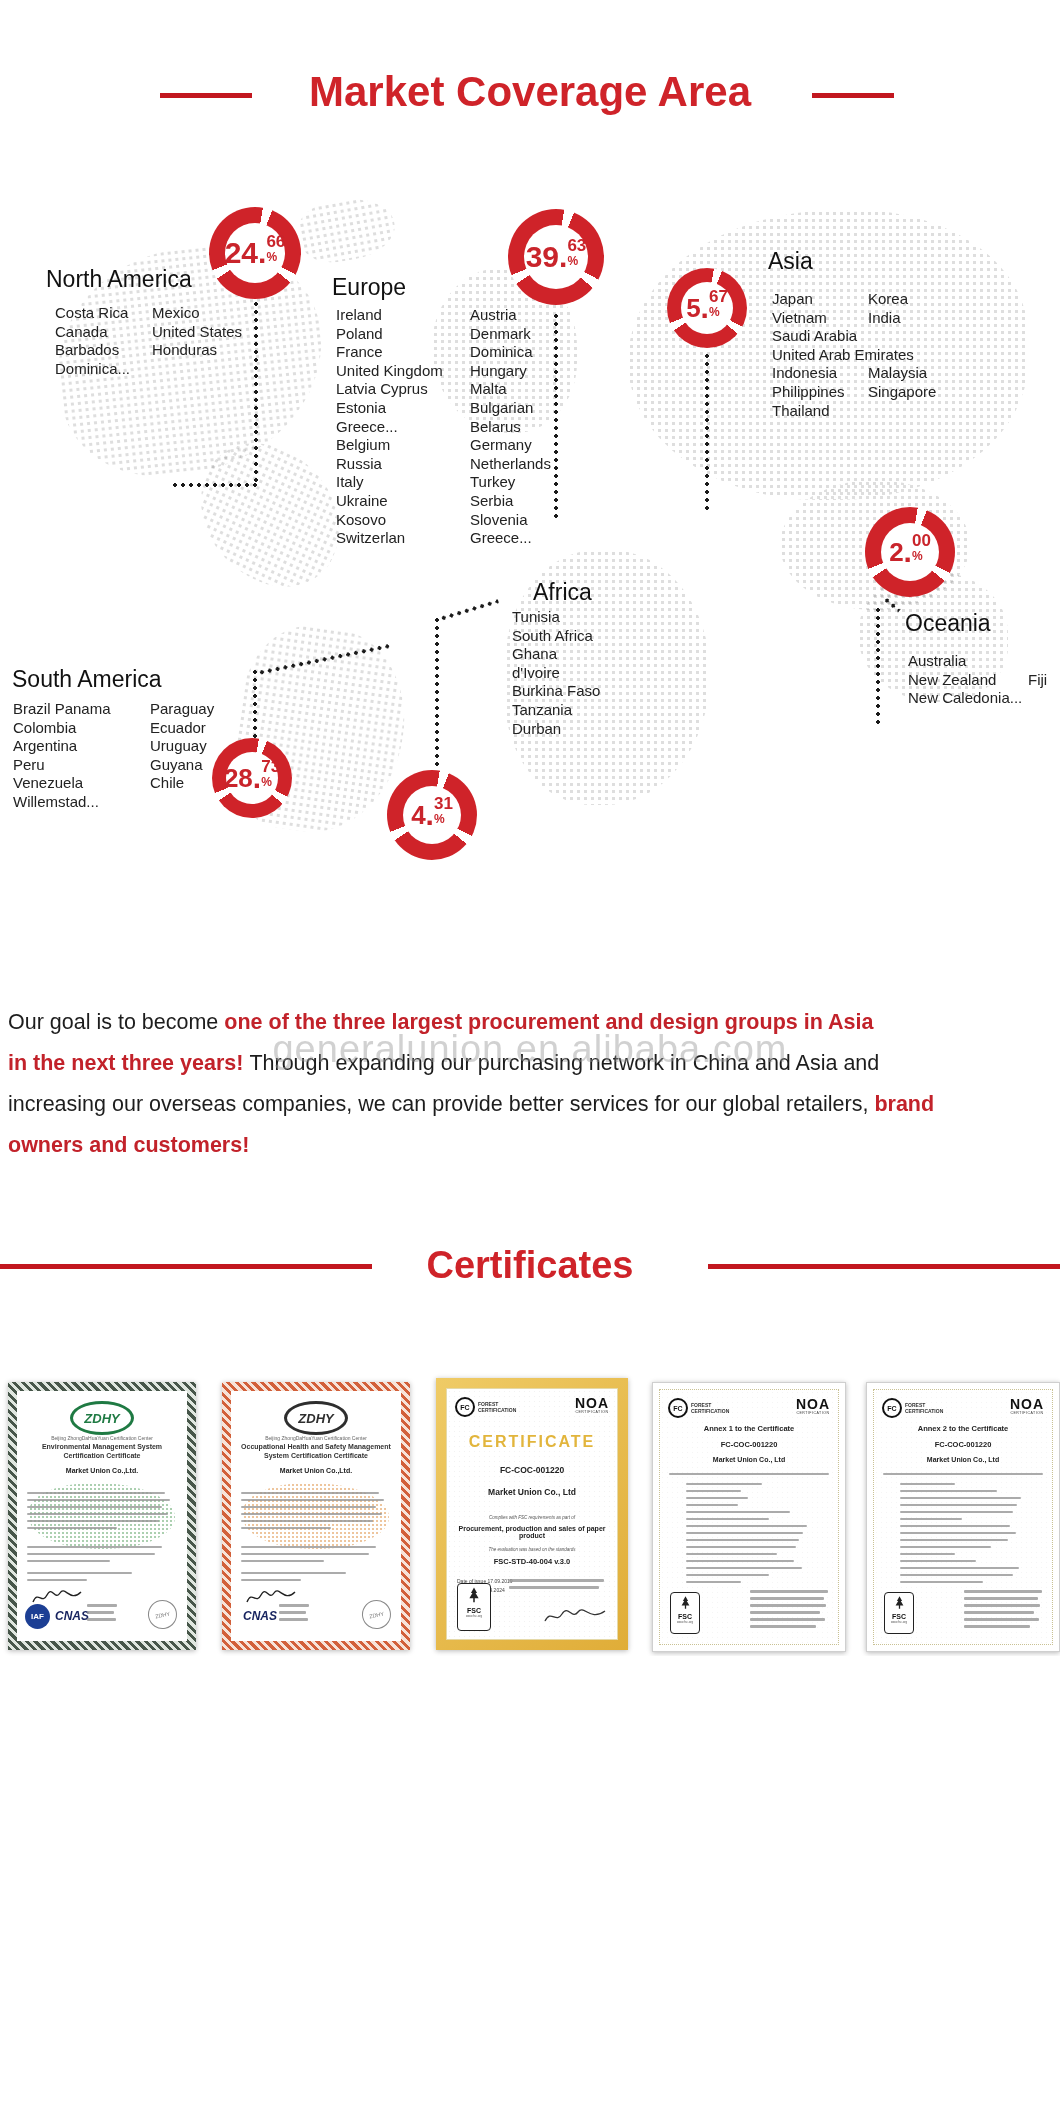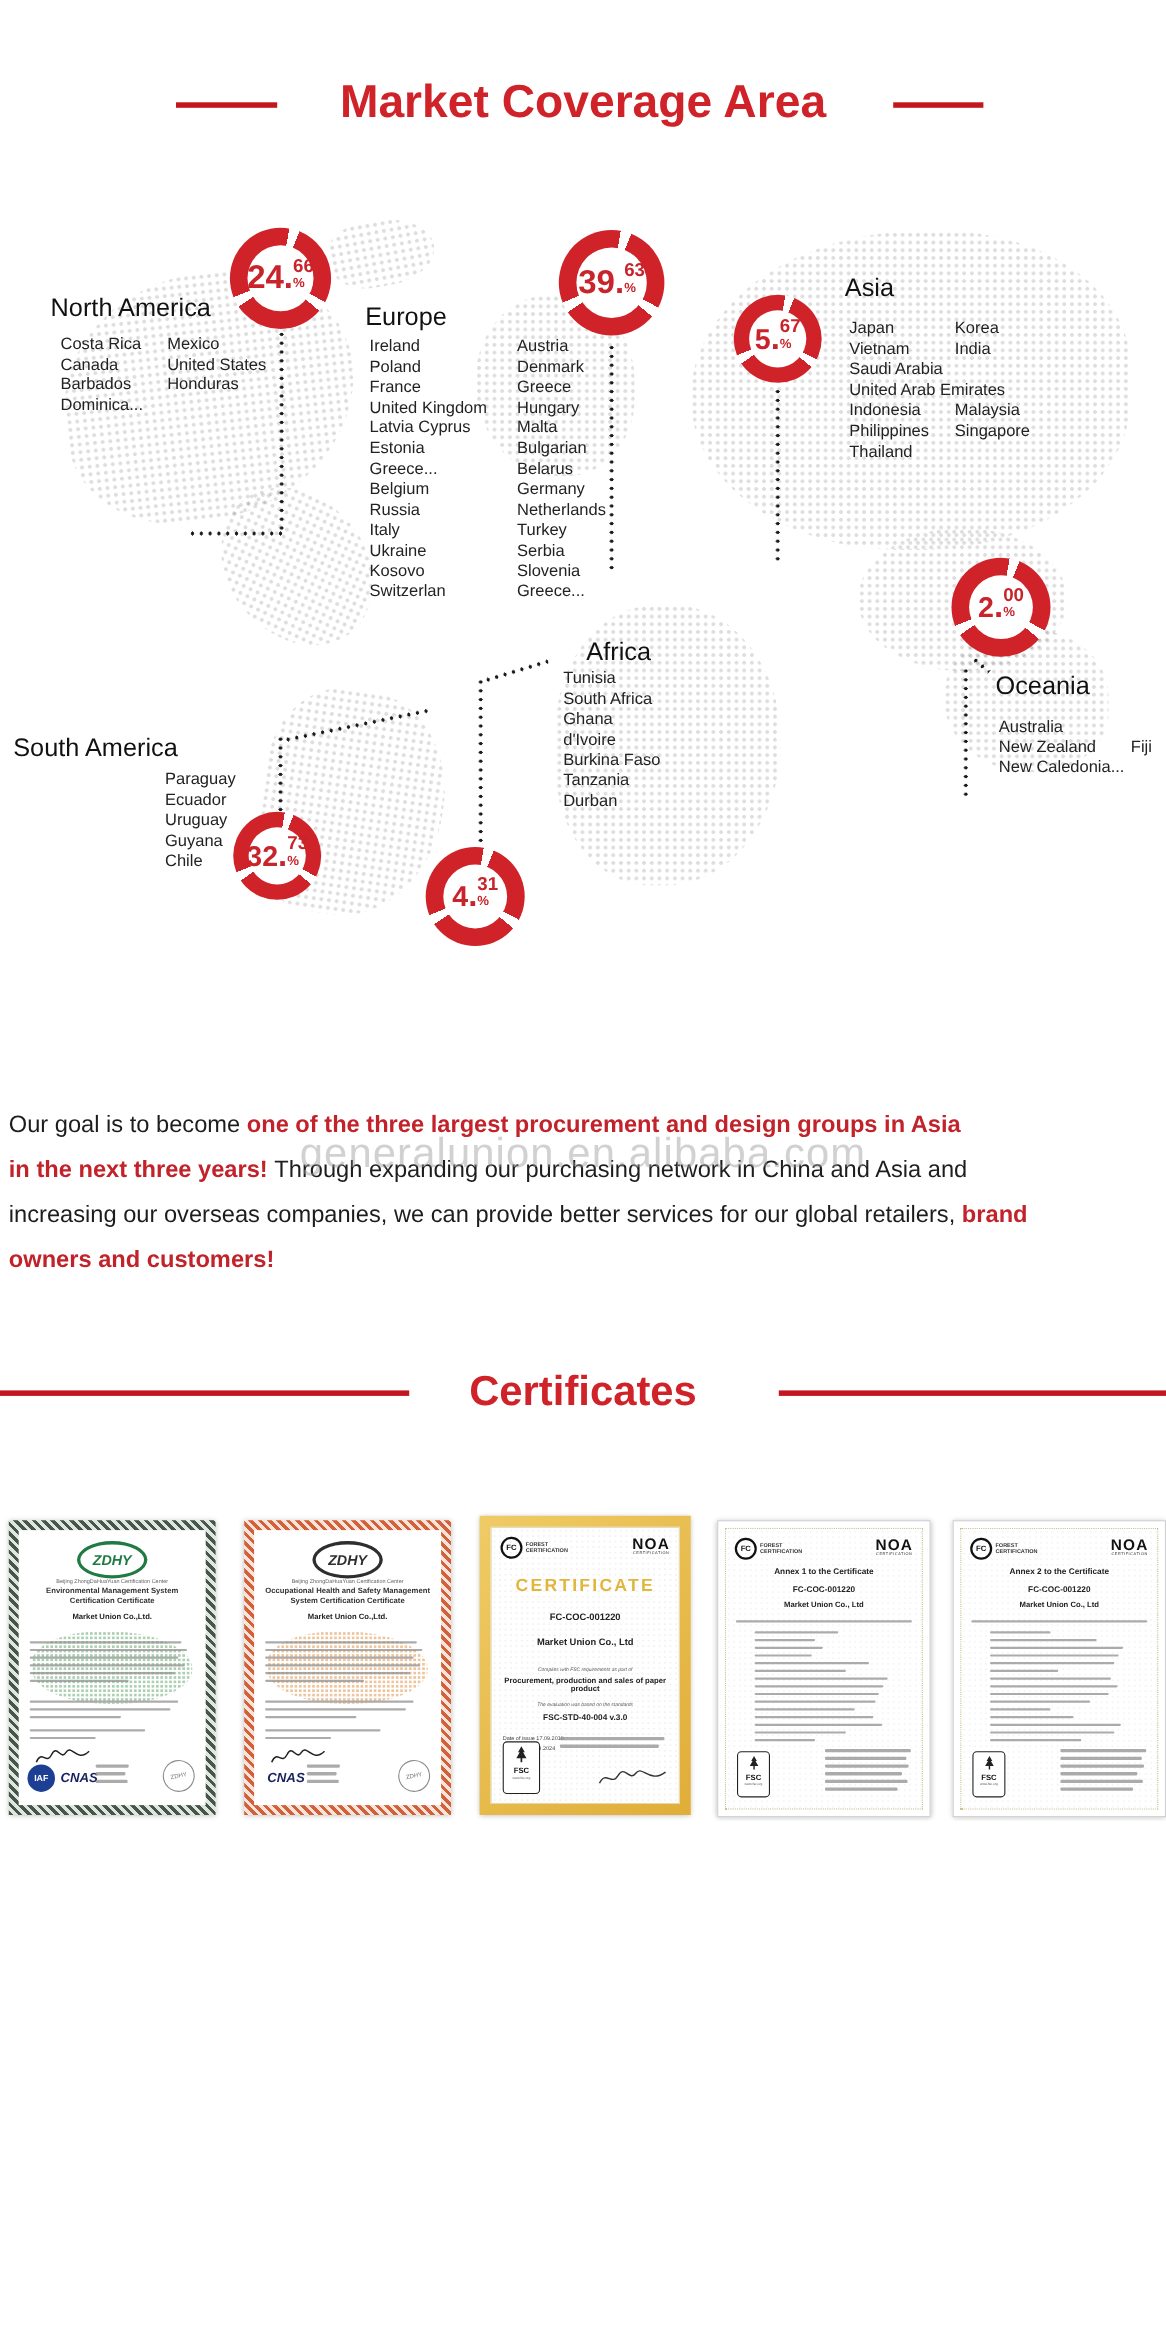--- a/index.html
+++ b/index.html
@@ -192,21 +192,21 @@
       <span>Belgium</span>
       <span>Russia</span>
       <span>Italy</span>
       <span>Ukraine</span>
       <span>Kosovo</span>
       <span>Switzerlan</span>
     </div>
   <div class="clist" style="left:470px;top:306px;">
       <span>Austria</span>
       <span>Denmark</span>
-      <span>Greece</span>
+      <span>Dominica</span>
       <span>Hungary</span>
       <span>Malta</span>
       <span>Bulgarian</span>
       <span>Belarus</span>
       <span>Germany</span>
       <span>Netherlands</span>
       <span>Turkey</span>
       <span>Serbia</span>
       <span>Slovenia</span>
       <span>Greece...</span>
@@ -237,20 +237,28 @@
       <span>Tunisia</span>
       <span>South Africa</span>
       <span>Ghana</span>
       <span>d'Ivoire</span>
       <span>Burkina Faso</span>
       <span>Tanzania</span>
       <span>Durban</span>
     </div>
 
   <div class="region-title" style="left:12px;top:666px;">South America</div>
+  <div class="clist" style="left:13px;top:700px;">
+      <span>Brazil  Panama</span>
+      <span>Colombia</span>
+      <span>Argentina</span>
+      <span>Peru</span>
+      <span>Venezuela</span>
+      <span>Willemstad...</span>
+    </div>
   <div class="clist" style="left:150px;top:700px;">
       <span>Paraguay</span>
       <span>Ecuador</span>
       <span>Uruguay</span>
       <span>Guyana</span>
       <span>Chile</span>
     </div>
 
   <div class="region-title" style="left:905px;top:610px;">Oceania</div>
   <div class="clist" style="left:908px;top:652px;">
@@ -315,21 +323,21 @@
         <span class="d-dot">.</span>
       <span class="d-frac">
           <span class="d-dec">31</span>
           <span class="d-pct">%</span>
         </span>
     </div>
   </div>
   <div class="donut small thin" style="left:212px;top:738px;width:80px;height:80px;">
     <div class="hole"></div>
     <div class="donut-label">
-      <span class="d-int">32</span>
+      <span class="d-int">28</span>
         <span class="d-dot">.</span>
       <span class="d-frac">
           <span class="d-dec">73</span>
           <span class="d-pct">%</span>
         </span>
     </div>
   </div>
 
   <div class="vdots" style="left:254px;top:300px;height:186px;"></div>
   <div class="hdots" style="left:171px;top:483px;width:88px;"></div>

